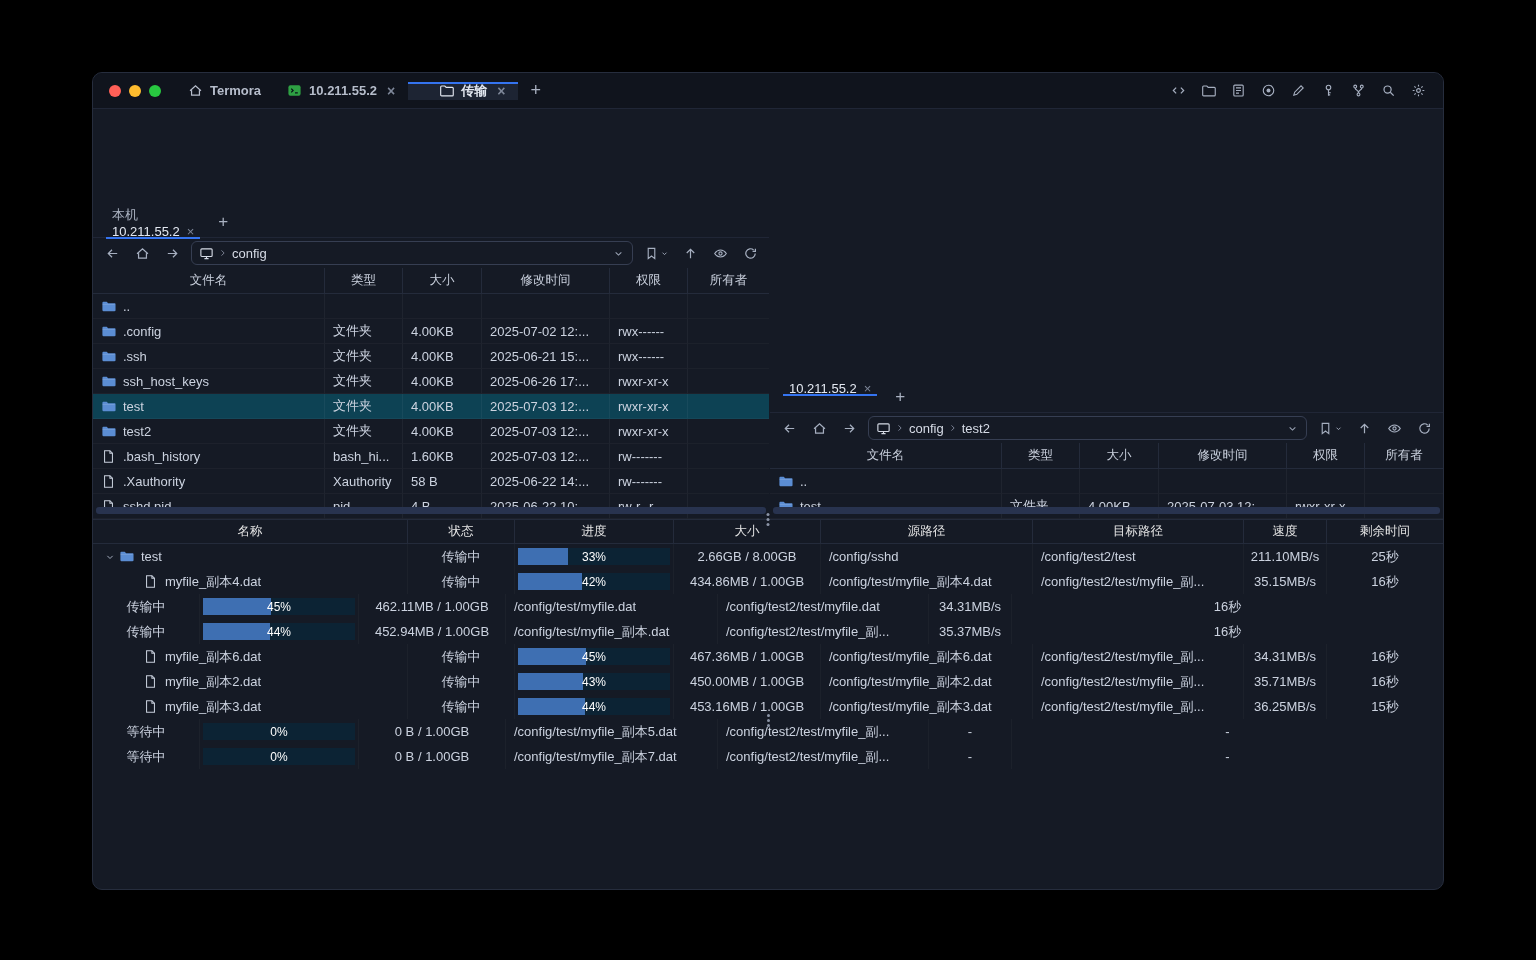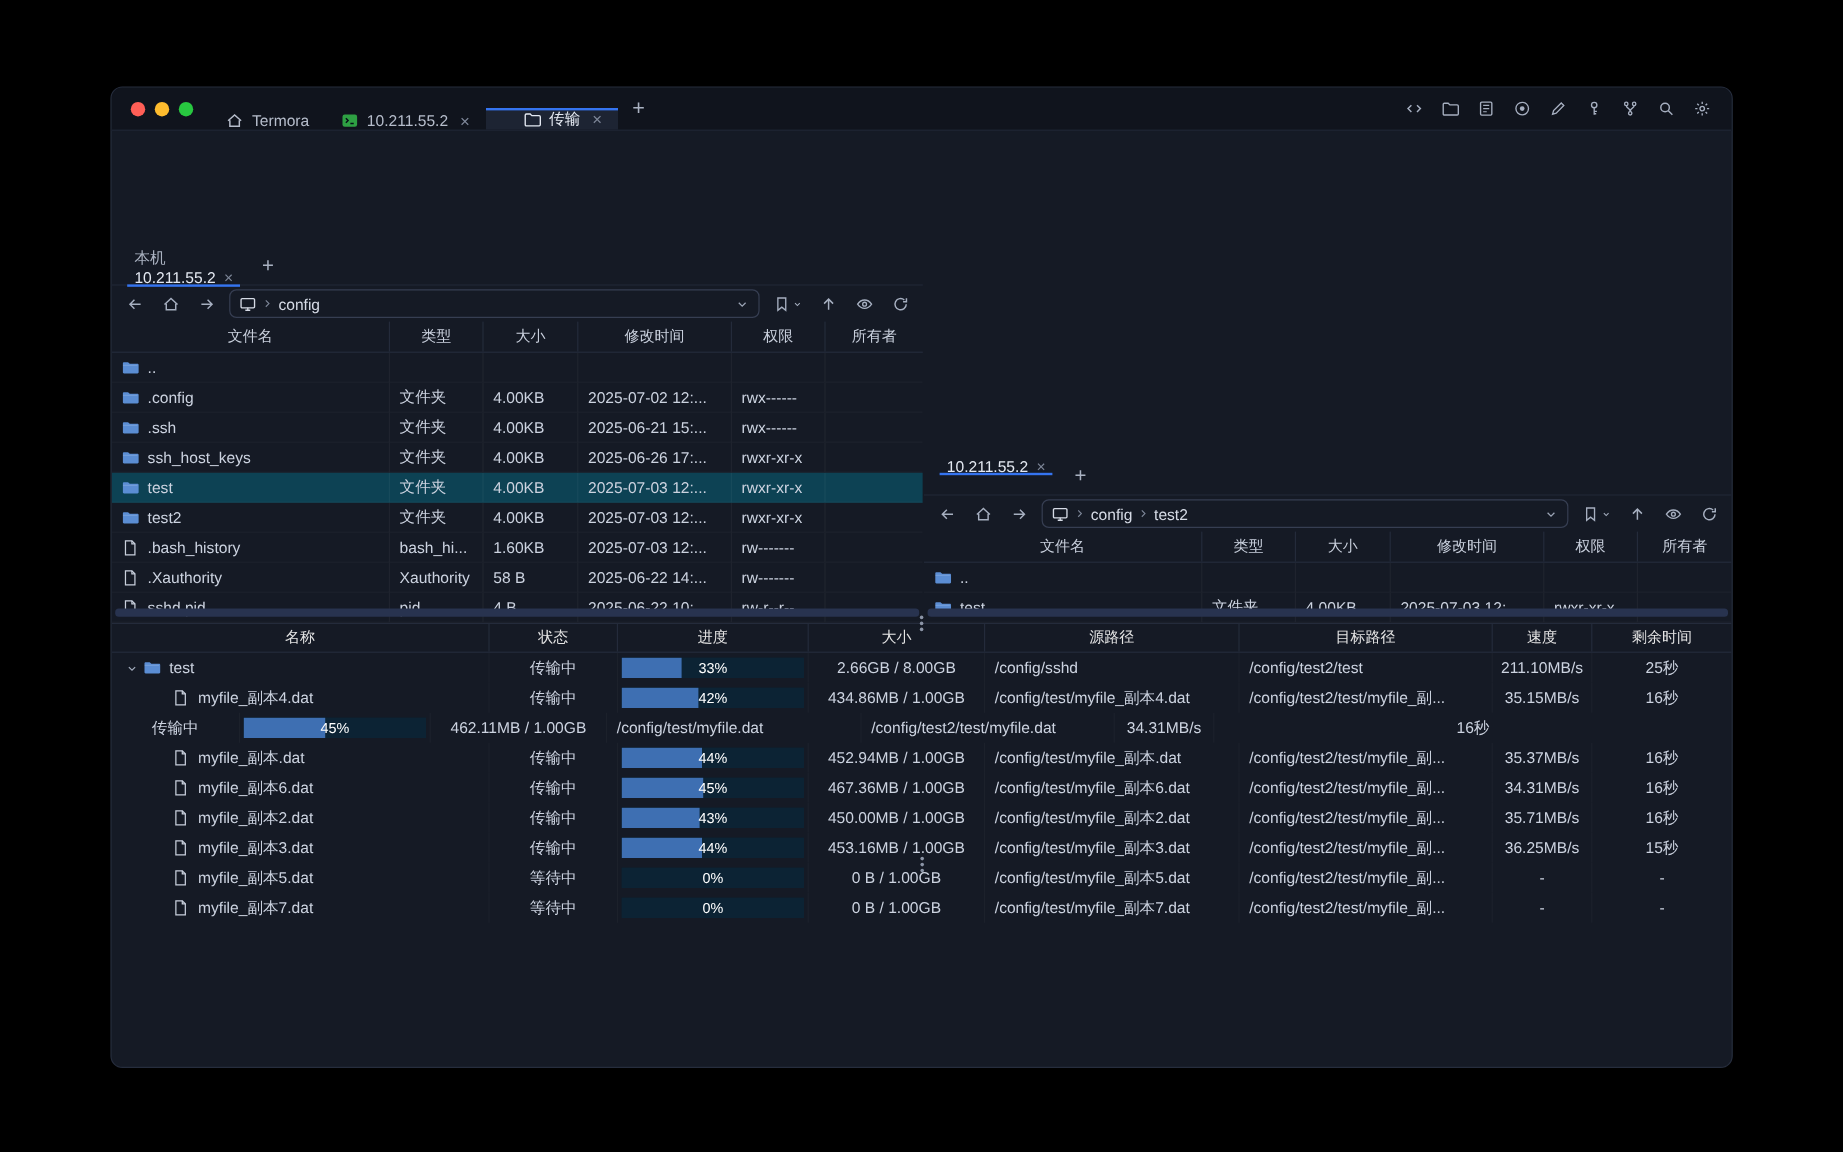--- a/index.html
+++ b/index.html
@@ -9,21 +9,21 @@
             background:#151a25; border:1px solid #262d3d; border-radius:10px;
             overflow:hidden; color:#ccd3e0; font-size:13px;
             box-shadow:0 30px 80px rgba(0,0,0,.9); display:flex; flex-direction:column; }
 
   
   .titlebar { height:36px; flex:0 0 36px; display:flex; align-items:stretch;
               background:#10141d; border-bottom:1px solid #202636; }
   .lights { display:flex; align-items:center; gap:8px; padding:0 14px 0 16px; }
   .light { width:12px; height:12px; border-radius:50%; }
   .l-red{background:#ff5f57}.l-yellow{background:#febc2e}.l-green{background:#28c840}
-  .app-tabs { display:flex; align-items:flex-end; }
+  .app-tabs { display:flex; align-items:center;font-weight:bold; }
   .app-tab { display:flex; align-items:center; gap:7px; padding:0 13px; color:#b6bdcb;
              position:relative; cursor:default; }
   .app-tab .x { margin-left:3px; color:#7e8799; font-size:14px; line-height:1; }
   .app-tab.active { background:#1d2433; color:#e4e9f2;padding-left:31px; }
   .app-tab.active::before { content:""; position:absolute; left:0; top:0; right:0;
                             height:2px; background:#3574f0; }
   .tab-add { display:flex; align-items:center; padding:0 12px; font-size:18px; color:#aab2c2; }
   .toolbar { margin-left:auto; display:flex; align-items:center; gap:5px; padding-right:12px; }
   .tbtn { width:25px; height:25px; display:flex; align-items:center; justify-content:center;
           color:#a6afc0; border-radius:4px; }
@@ -705,30 +705,20 @@
               <span class="plabel">45%</span>
             </div>
           </div>
           <div class="tc tw-size">462.11MB / 1.00GB</div>
           <div class="tc tw-src">/config/test/myfile.dat</div>
           <div class="tc tw-dst">/config/test2/test/myfile.dat</div>
           <div class="tc tw-speed">34.31MB/s</div>
           <div class="tc tw-rem">16秒</div>
         </div>
         <div class="trow">
-          <div class="tc tw-name">
-            <span class="tspacer"></span>
-            <span class="ic">
-              <svg viewBox="0 0 16 16">
-                <path d="M3.8 1.8h5.7l2.7 2.7v9.7H3.8V1.8z" fill="none" stroke="#c9d0dd" stroke-width="1.1"></path>
-                <path d="M9.5 1.8v2.7h2.7" fill="none" stroke="#c9d0dd" stroke-width="1.1"></path>
-              </svg>
-            </span>
-            <span>myfile_副本.dat</span>
-          </div>
           <div class="tc tw-status">传输中</div>
           <div class="tc tw-prog">
             <div class="pbar">
               <div class="pfill" style="width:44%"></div>
               <span class="plabel">44%</span>
             </div>
           </div>
           <div class="tc tw-size">452.94MB / 1.00GB</div>
           <div class="tc tw-src">/config/test/myfile_副本.dat</div>
           <div class="tc tw-dst">/config/test2/test/myfile_副...</div>
@@ -801,54 +791,34 @@
               <span class="plabel">44%</span>
             </div>
           </div>
           <div class="tc tw-size">453.16MB / 1.00GB</div>
           <div class="tc tw-src">/config/test/myfile_副本3.dat</div>
           <div class="tc tw-dst">/config/test2/test/myfile_副...</div>
           <div class="tc tw-speed">36.25MB/s</div>
           <div class="tc tw-rem">15秒</div>
         </div>
         <div class="trow">
-          <div class="tc tw-name">
-            <span class="tspacer"></span>
-            <span class="ic">
-              <svg viewBox="0 0 16 16">
-                <path d="M3.8 1.8h5.7l2.7 2.7v9.7H3.8V1.8z" fill="none" stroke="#c9d0dd" stroke-width="1.1"></path>
-                <path d="M9.5 1.8v2.7h2.7" fill="none" stroke="#c9d0dd" stroke-width="1.1"></path>
-              </svg>
-            </span>
-            <span>myfile_副本5.dat</span>
-          </div>
           <div class="tc tw-status">等待中</div>
           <div class="tc tw-prog">
             <div class="pbar">
               <div class="pfill" style="width:0%"></div>
               <span class="plabel">0%</span>
             </div>
           </div>
           <div class="tc tw-size">0 B / 1.00GB</div>
           <div class="tc tw-src">/config/test/myfile_副本5.dat</div>
           <div class="tc tw-dst">/config/test2/test/myfile_副...</div>
           <div class="tc tw-speed">-</div>
           <div class="tc tw-rem">-</div>
         </div>
         <div class="trow">
-          <div class="tc tw-name">
-            <span class="tspacer"></span>
-            <span class="ic">
-              <svg viewBox="0 0 16 16">
-                <path d="M3.8 1.8h5.7l2.7 2.7v9.7H3.8V1.8z" fill="none" stroke="#c9d0dd" stroke-width="1.1"></path>
-                <path d="M9.5 1.8v2.7h2.7" fill="none" stroke="#c9d0dd" stroke-width="1.1"></path>
-              </svg>
-            </span>
-            <span>myfile_副本7.dat</span>
-          </div>
           <div class="tc tw-status">等待中</div>
           <div class="tc tw-prog">
             <div class="pbar">
               <div class="pfill" style="width:0%"></div>
               <span class="plabel">0%</span>
             </div>
           </div>
           <div class="tc tw-size">0 B / 1.00GB</div>
           <div class="tc tw-src">/config/test/myfile_副本7.dat</div>
           <div class="tc tw-dst">/config/test2/test/myfile_副...</div>

